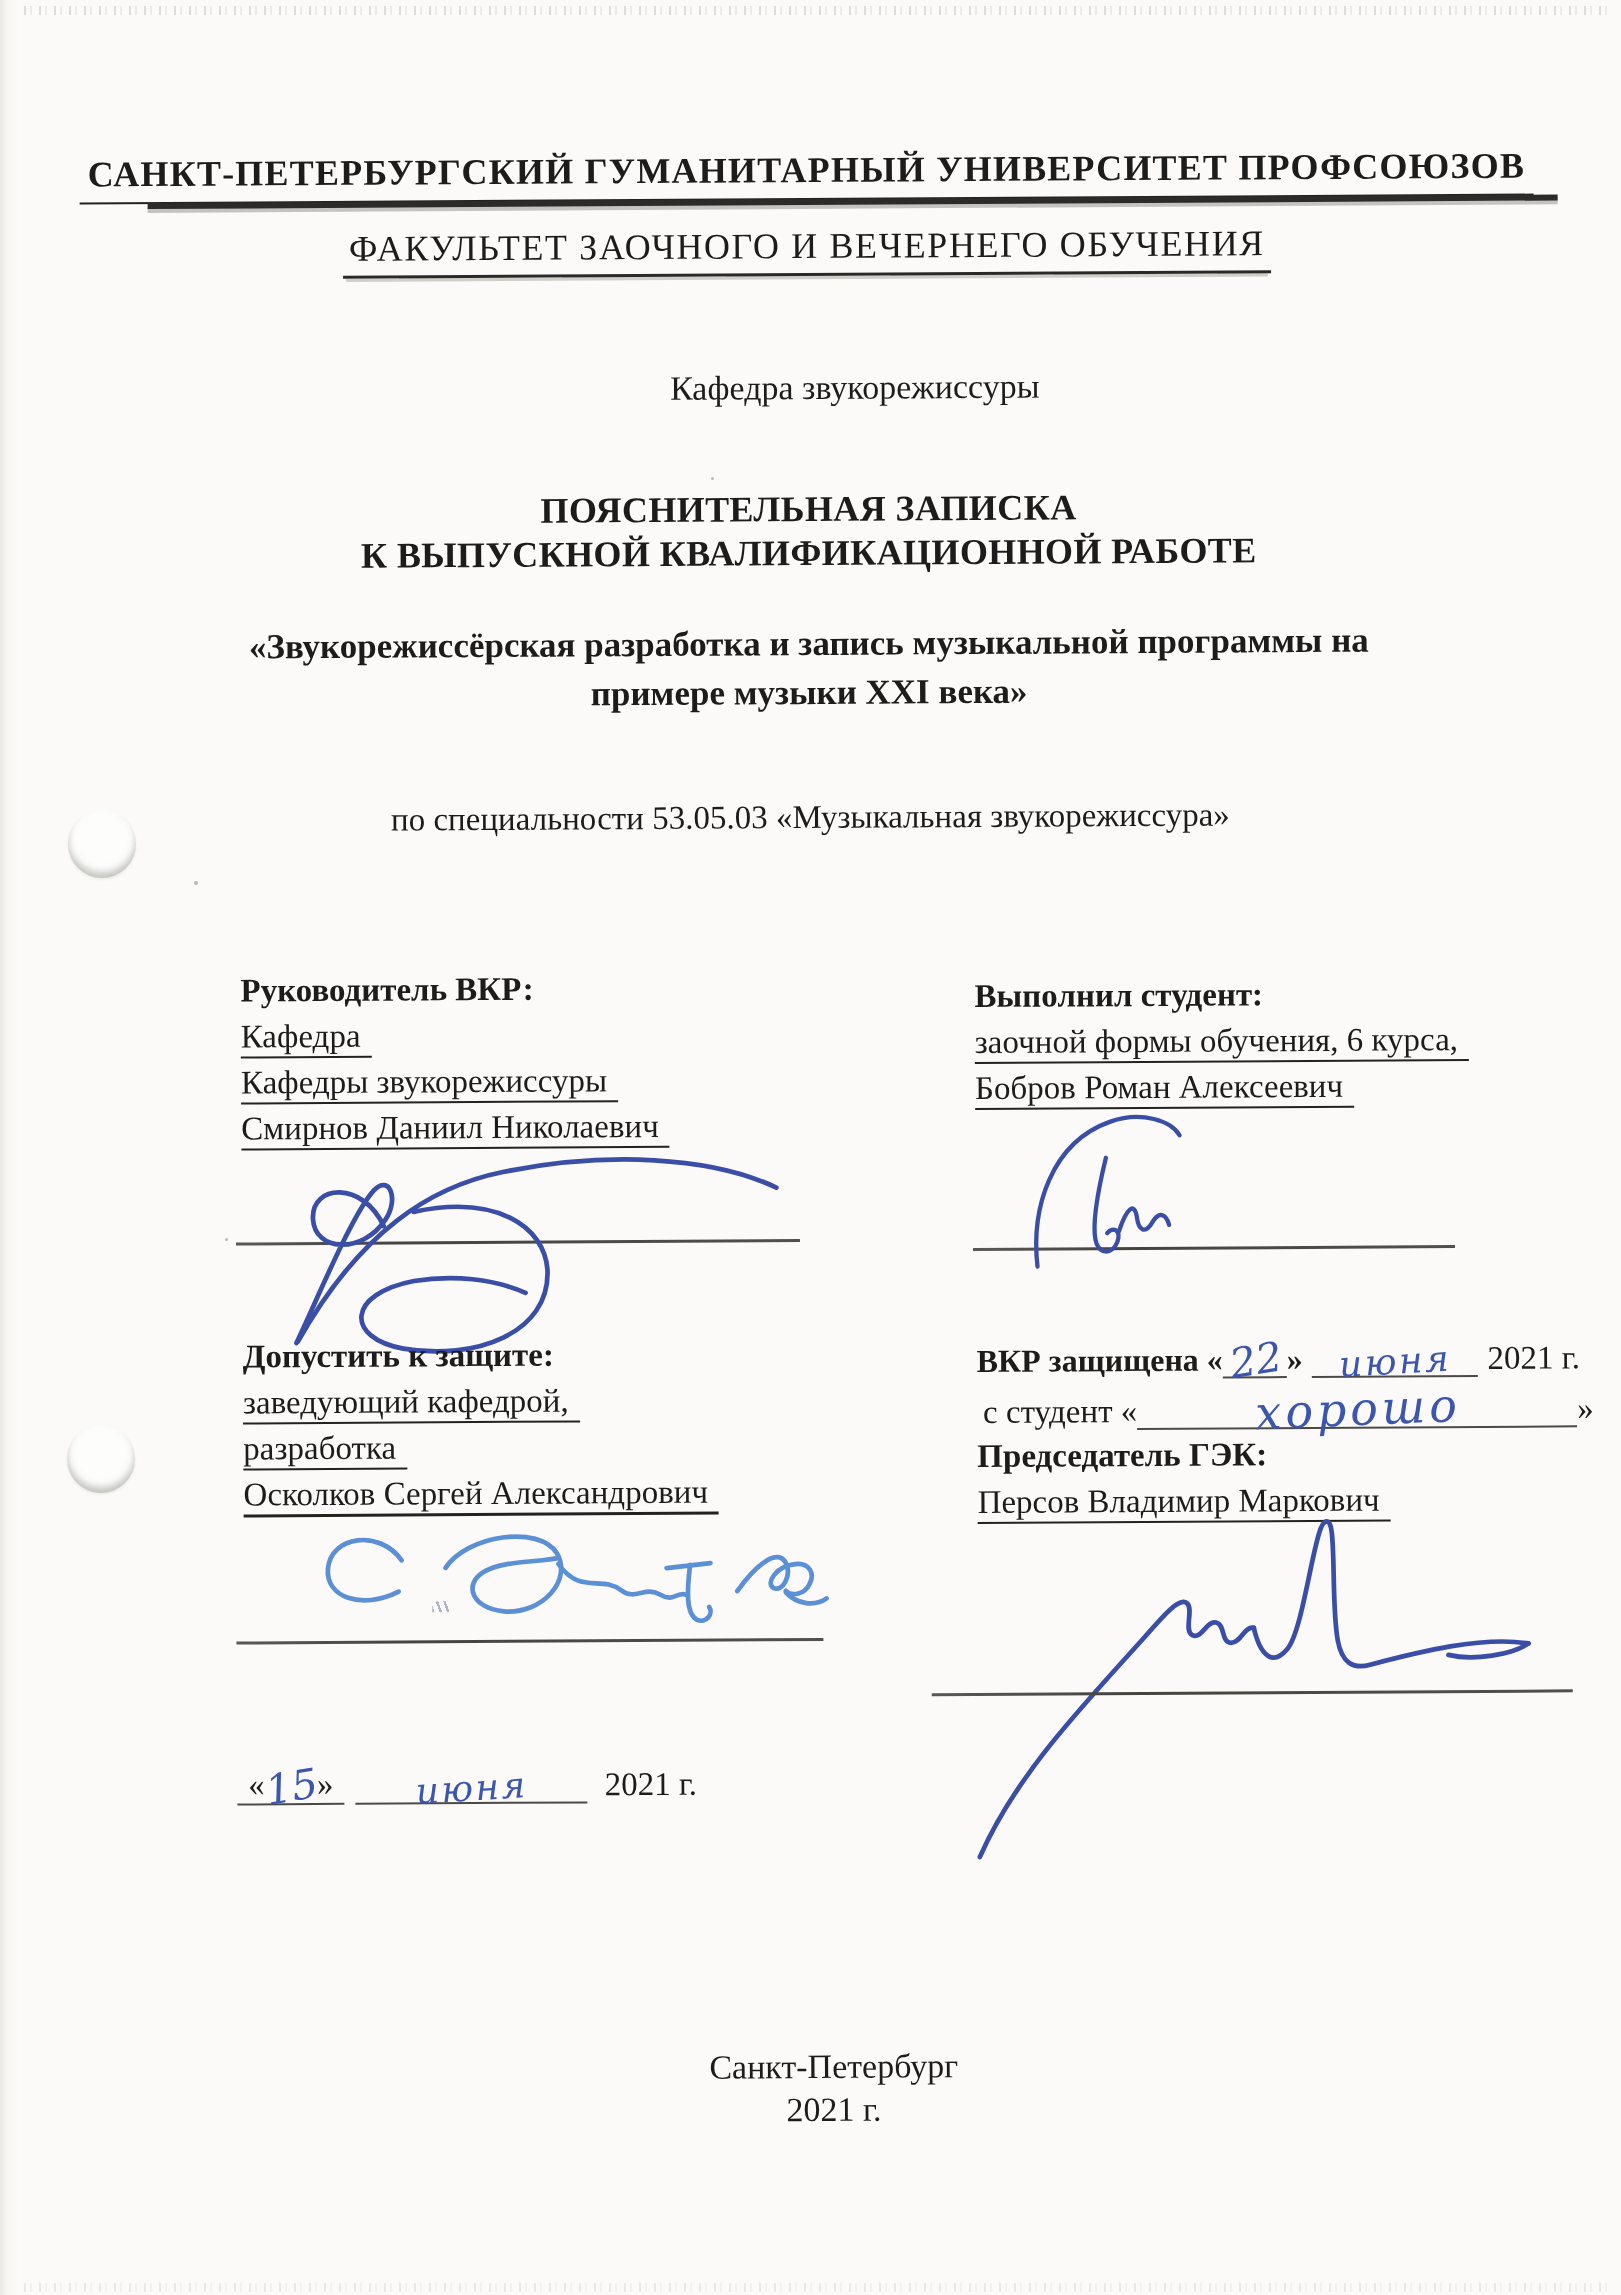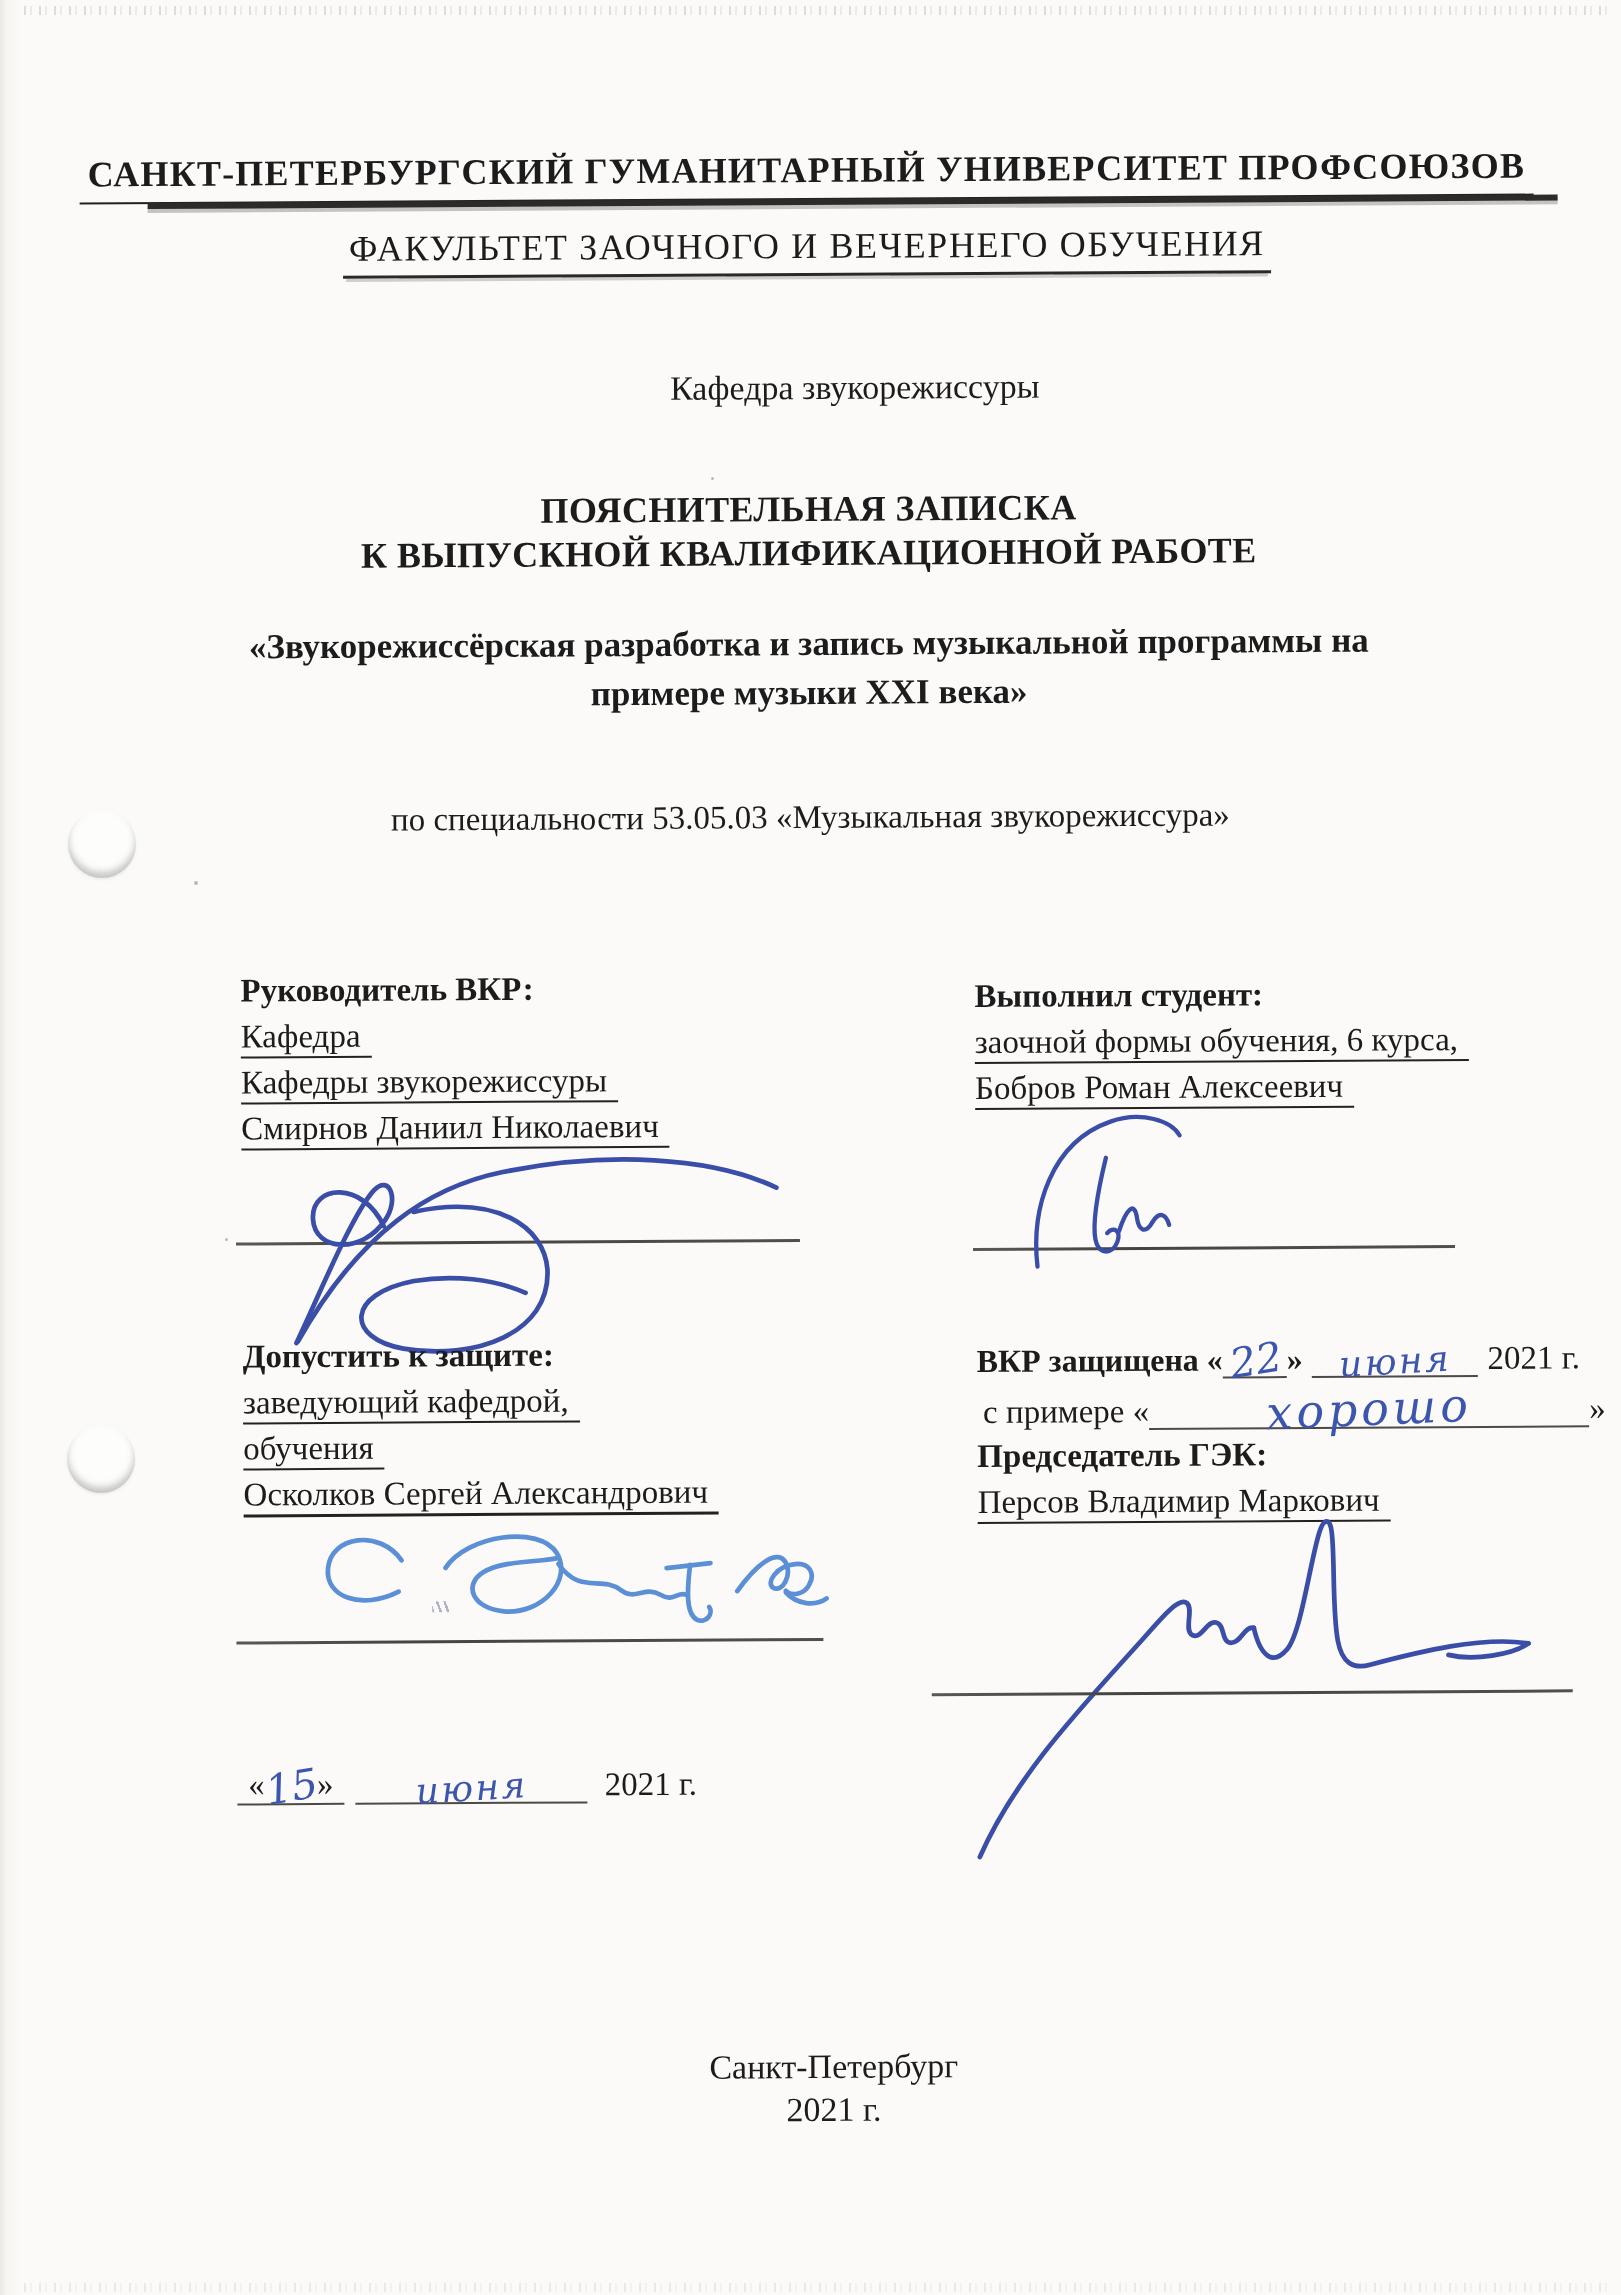--- a/index.html
+++ b/index.html
@@ -118,21 +118,21 @@
       <svg width="220" height="157" viewBox="0 0 280 200" fill="none" stroke="currentColor" stroke-width="5.5" stroke-linecap="round" stroke-linejoin="round">
         <path d="M 36,196 C 28,122 54,38 130,12 C 170,-2 208,12 218,30"></path>
         <path d="M 124,58 C 114,98 106,140 110,162 C 113,181 131,183 138,165 C 143,151 133,145 125,154"></path>
         <path d="M 140,152 C 150,122 160,114 163,134 C 165,150 173,157 183,140 C 191,127 200,129 204,144"></path>
       </svg>
     </div>
 
     <div class="abs blk" style="left:240px;top:1330px;">
       <div class="row b">Допустить к защите:</div>
       <div class="row"><span class="u">заведующий кафедрой,</span></div>
-      <div class="row"><span class="u">обучения</span></div>
+      <div class="row"><span class="u">разработка</span></div>
       <div class="row"><span class="u thick">Осколков Сергей Александрович</span></div>
     </div>
 
     <div class="sig light" style="left:308px;top:1517px;">
       <svg width="518" height="145" viewBox="0 0 660 185" fill="none" stroke="currentColor" stroke-width="6" stroke-linecap="round" stroke-linejoin="round">
         <path d="M 114,52 C 86,12 24,20 20,62 C 16,98 62,116 110,92"></path>
         <path d="M 170,62 C 198,20 290,8 312,44 C 332,78 294,122 244,118 C 204,114 192,84 218,68 C 244,52 294,56 314,50"></path>
         <path d="M 314,58 C 342,98 368,72 394,92 C 412,106 424,86 444,98 C 460,108 466,94 476,98"></path>
         <path d="M 452,64 L 508,58"></path>
         <path d="M 482,60 C 478,92 476,122 490,130 C 502,136 512,122 506,114"></path>
@@ -165,21 +165,21 @@
       <span class="b" style="font-size:32px;">»</span>
       <span style="width:9.4px;"></span>
       <span class="slot" style="width:166px;">
         <span class="hand month">июня</span>
       </span>
       <span style="width:9.4px;"></span>
       <span>2021 г.</span>
     </div>
 
     <div class="abs dateline" style="left:980px;top:1371px;height:61px;">
-      <span>с примере «</span>
+      <span>с студент «</span>
       <span class="slot" style="width:440px;">
         <span class="hand grade">хорошо</span>
       </span>
       <span>»</span>
     </div>
 
     <div class="abs blk" style="left:974px;top:1434px;">
       <div class="row b">Председатель ГЭК:</div>
       <div class="row"><span class="u">Персов Владимир Маркович</span></div>
     </div>

